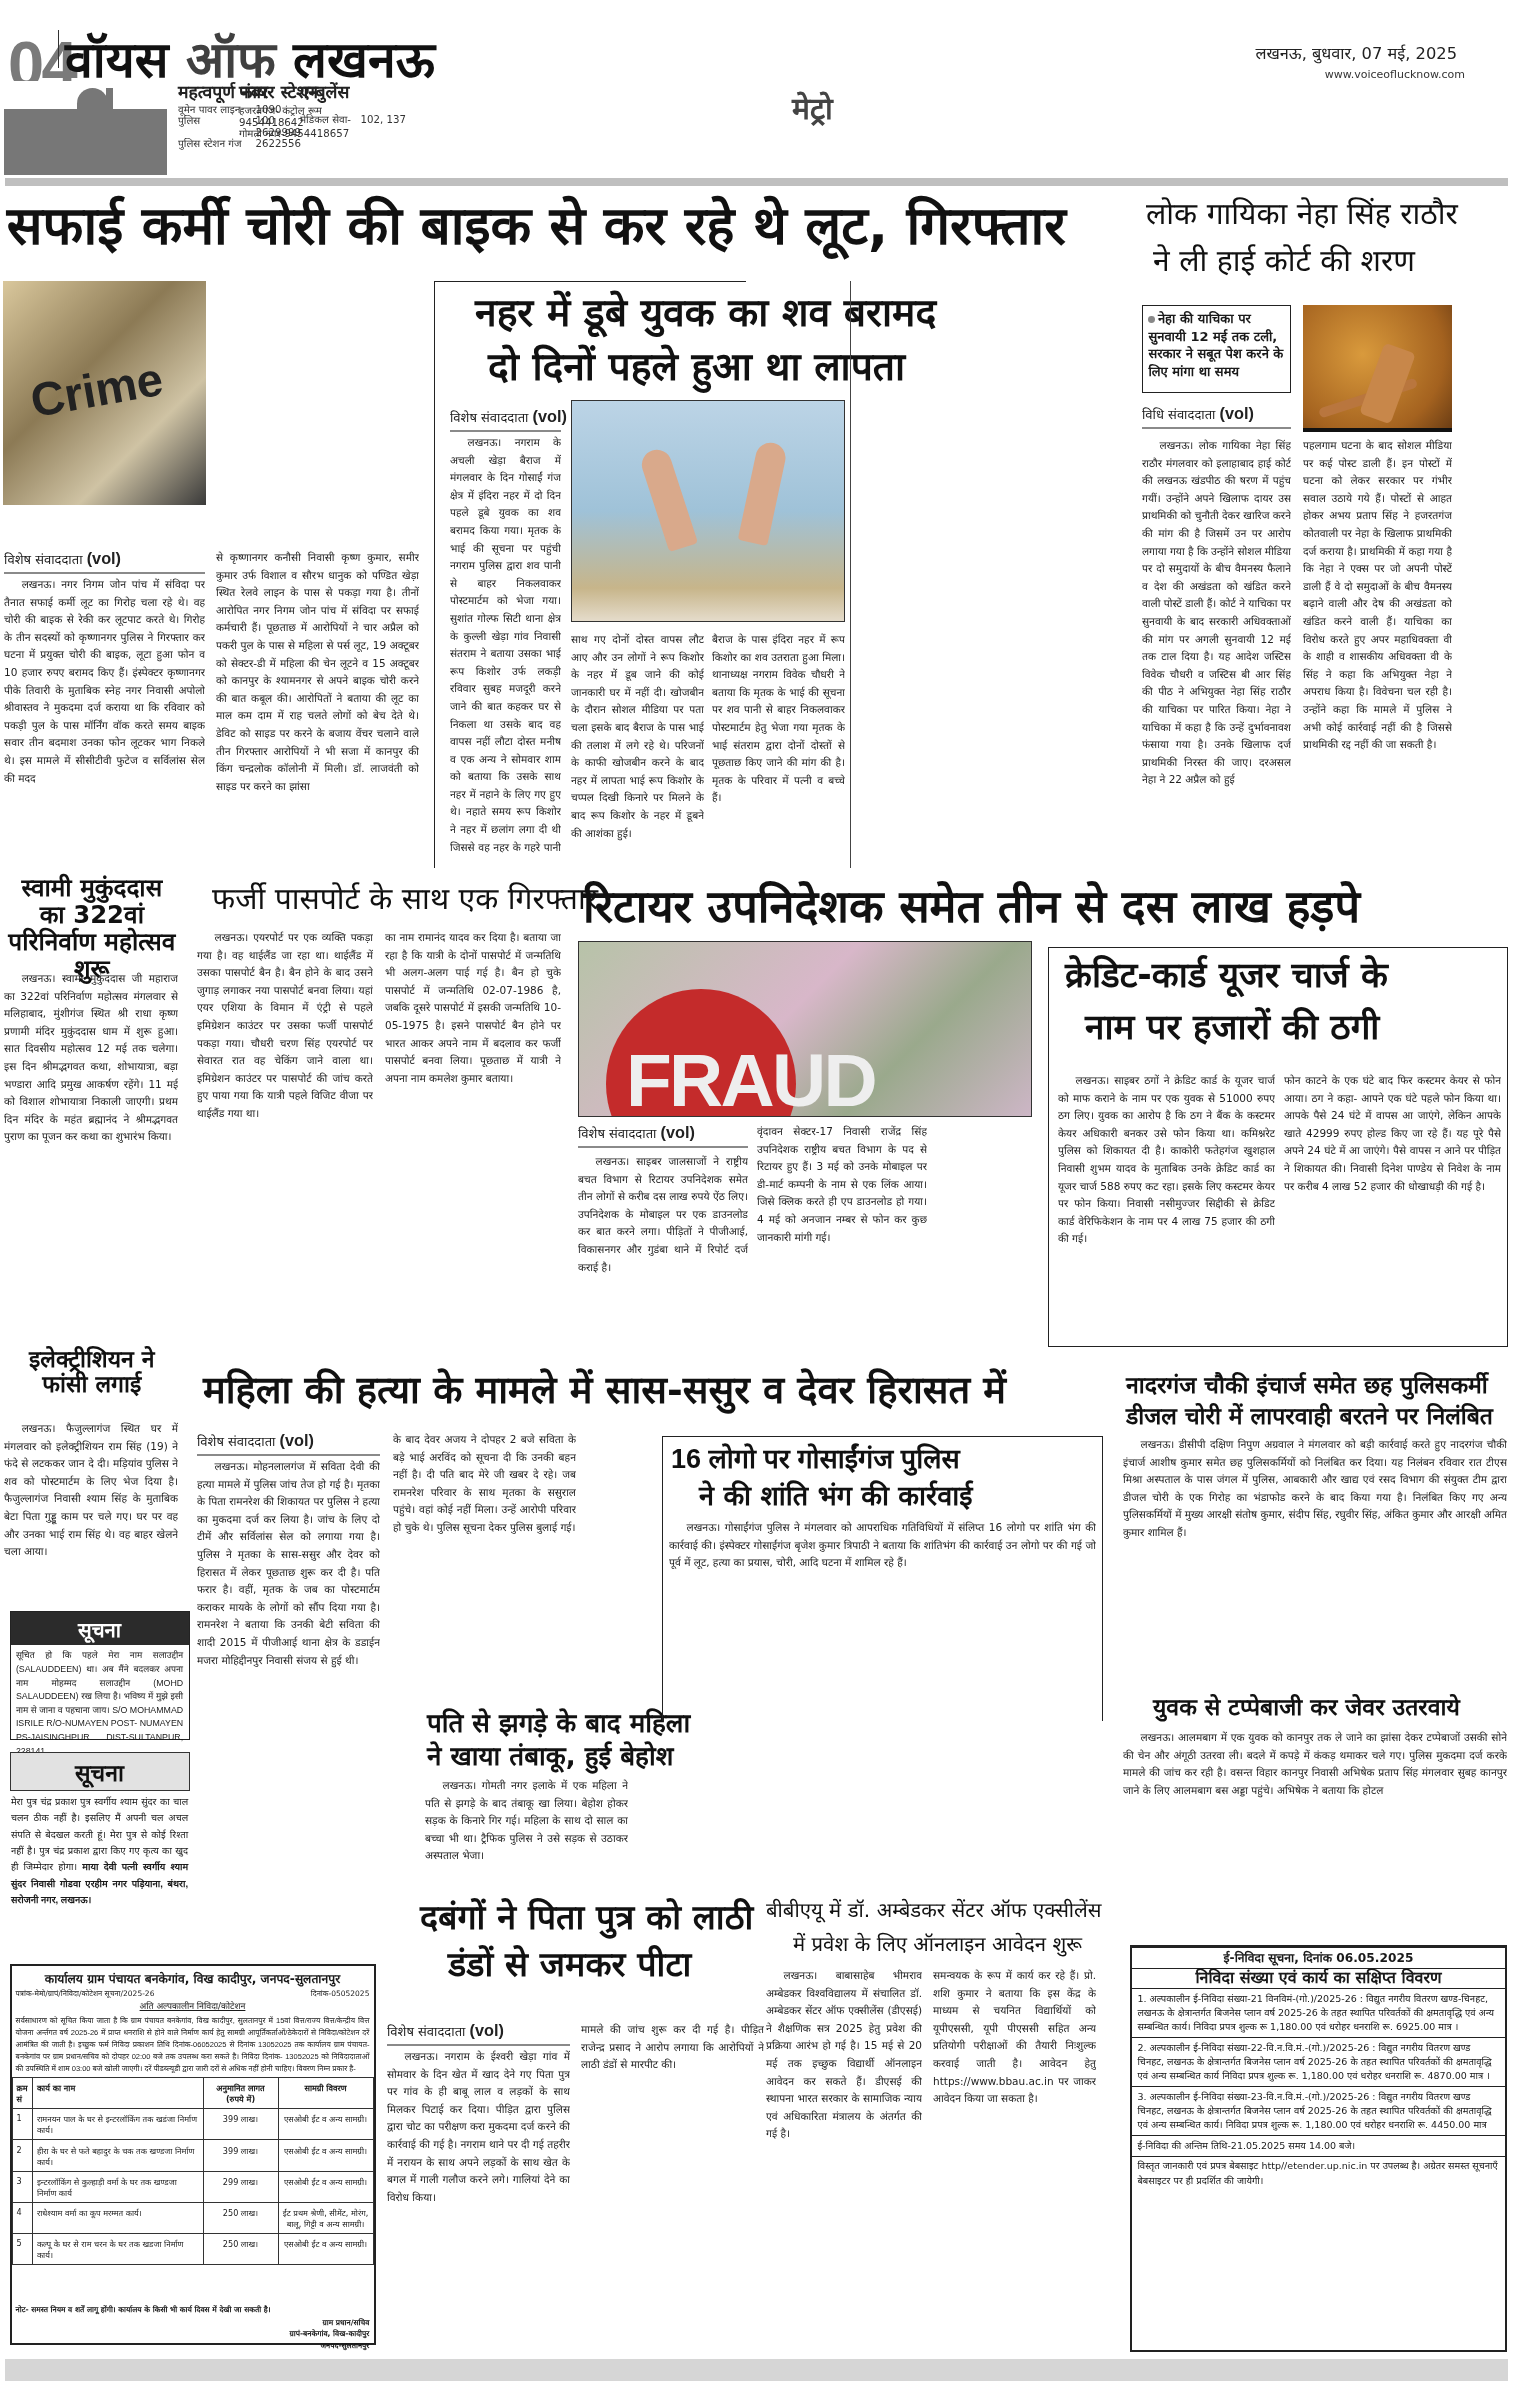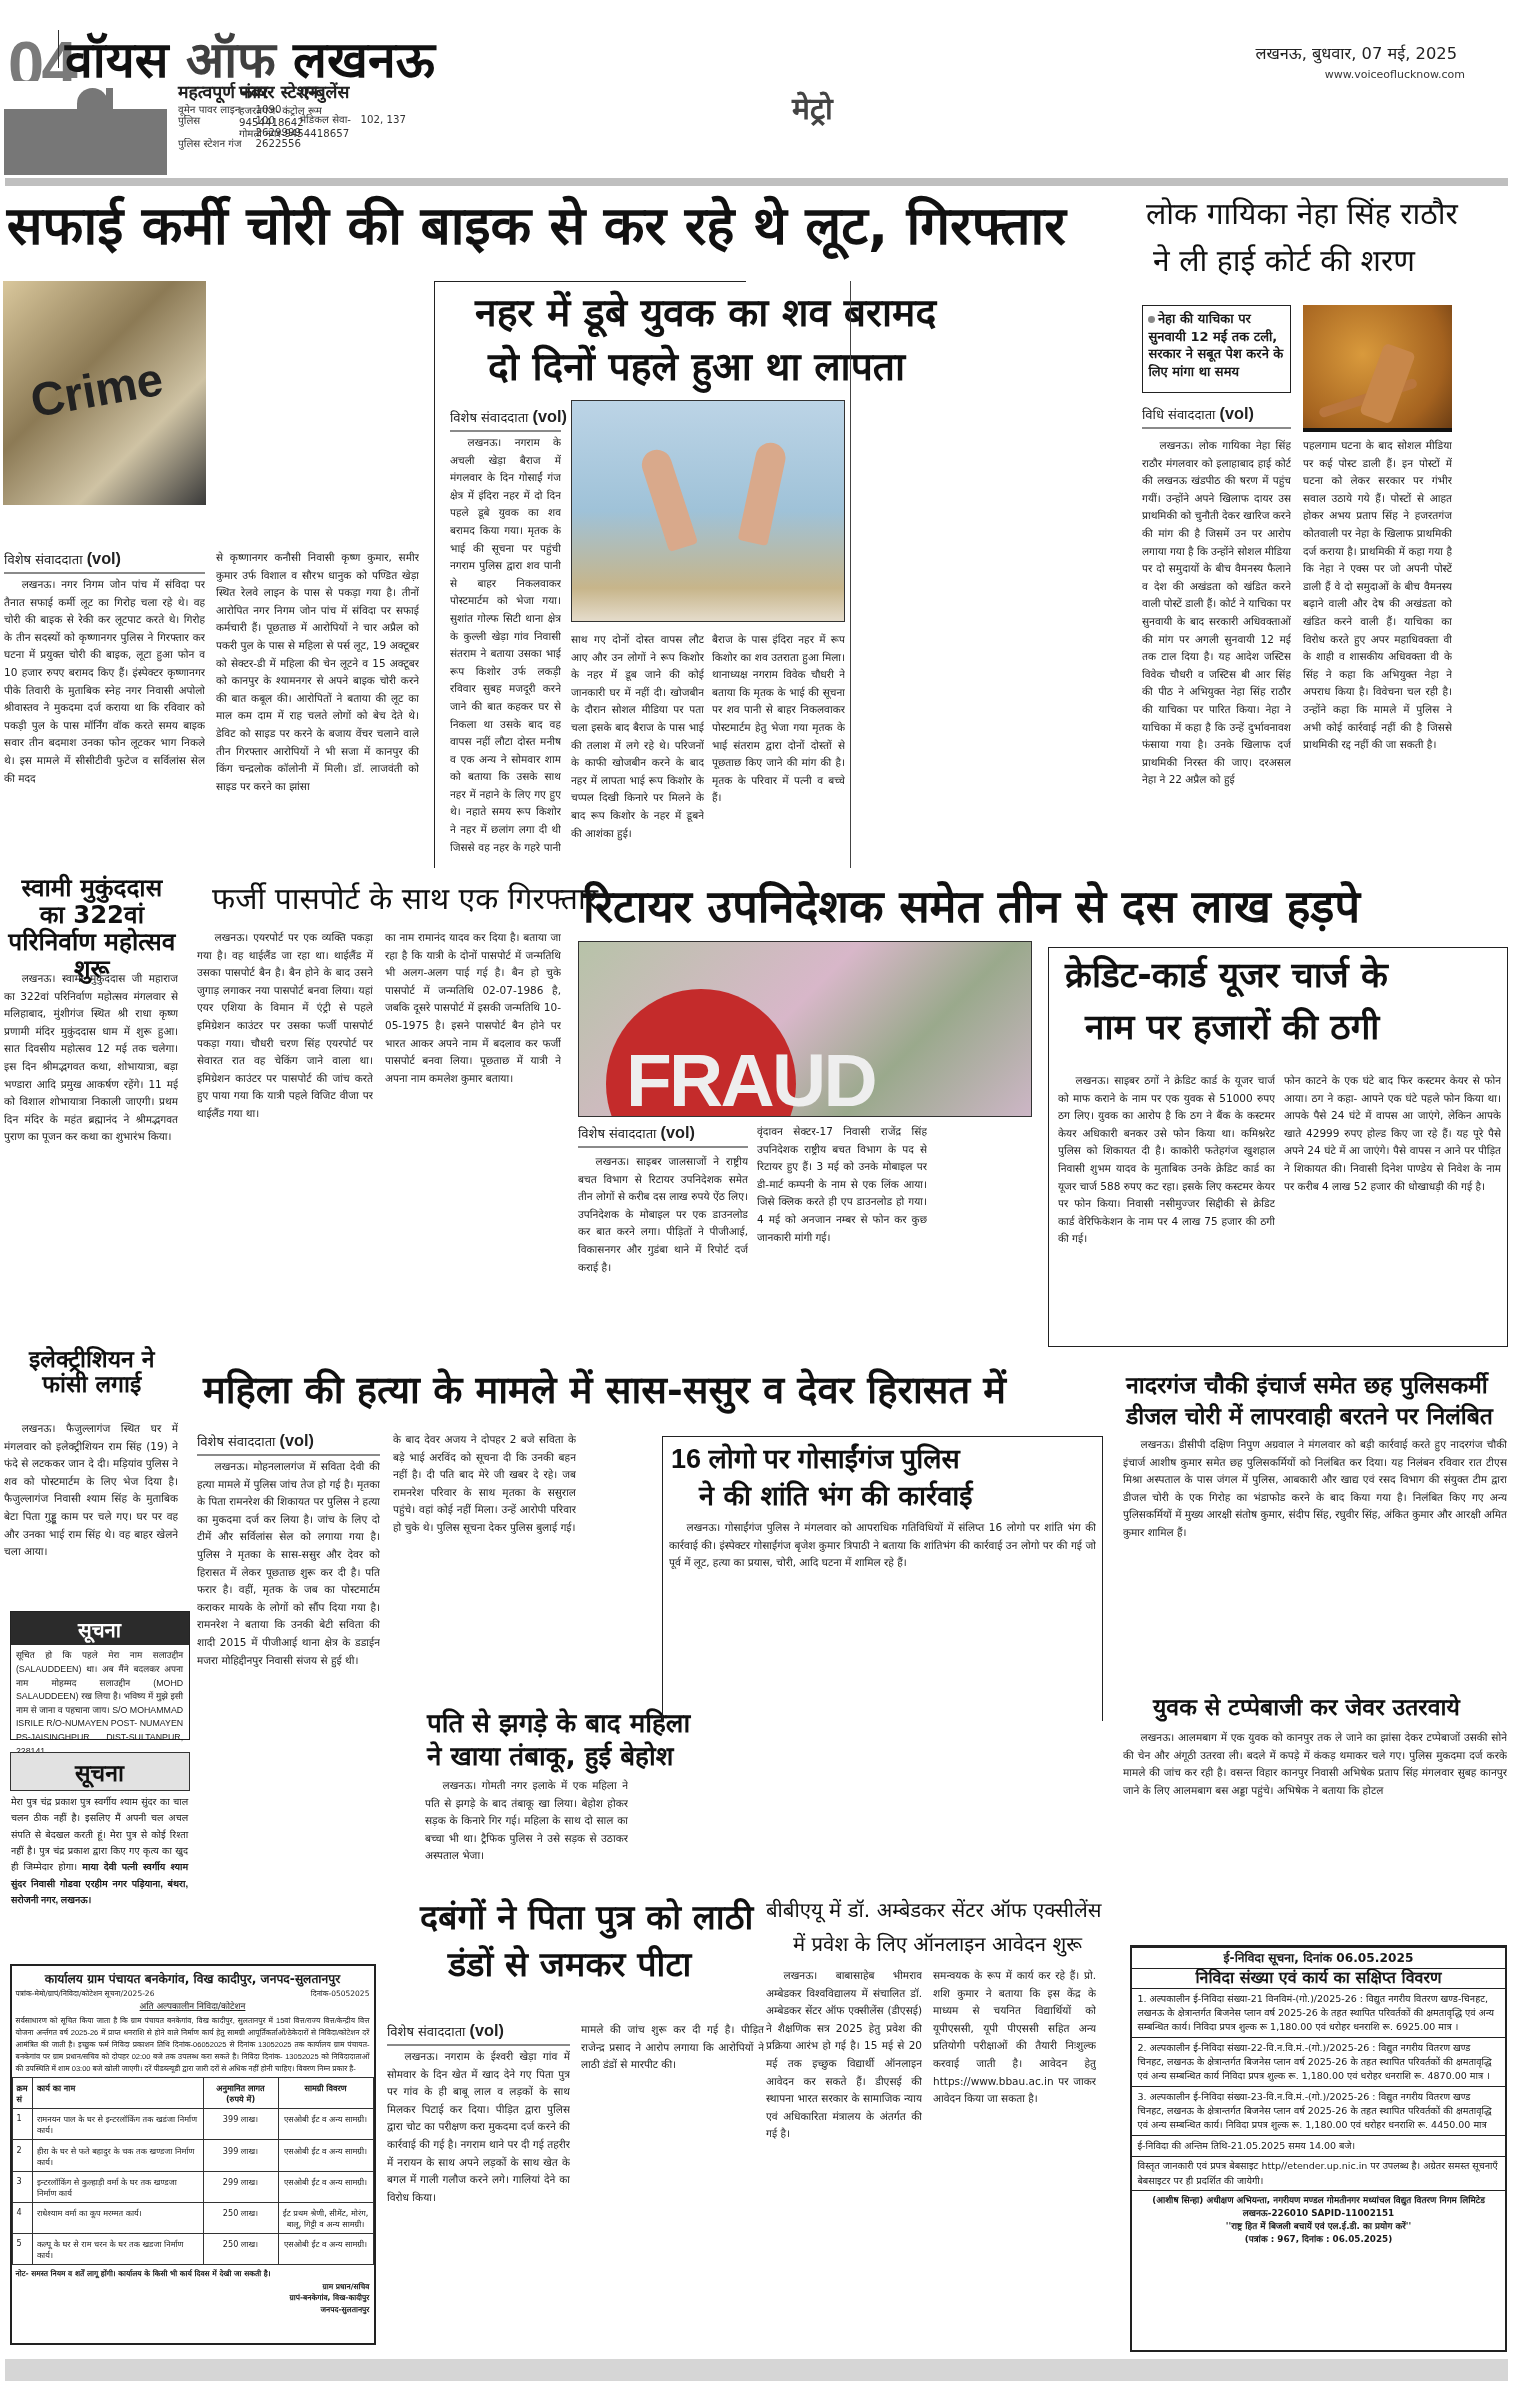--- a/index.html
+++ b/index.html
@@ -280,21 +280,21 @@
           <td class="tcenter">ईंट प्रथम श्रेणी, सीमेंट, मोरंग, बालू, गिट्टी व अन्य सामग्री।</td>
         </tr>
       <tr>
           <td>5</td>
           <td>कल्पू के घर से राम चरन के घर तक खडजा निर्माण कार्य।</td>
           <td class="tcenter">250 लाख।</td>
           <td class="tcenter">एसओबी ईंट व अन्य सामग्री।</td>
         </tr>
     </tbody>
   </table>
-  <div style="font-size:7.5px;font-weight:bold;padding:2.7px 4.1px;">नोट- समस्त नियम व शर्तें लागू होंगी। कार्यालय के किसी भी कार्य दिवस में देखी जा सकती है।</div>
+  <div style="font-size:7.5px;font-weight:bold;padding:2.7px 4.1px;margin-top:36px;">नोट- समस्त नियम व शर्तें लागू होंगी। कार्यालय के किसी भी कार्य दिवस में देखी जा सकती है।</div>
   <div style="text-align:right;font-size:7.5px;font-weight:bold;padding:0 4.1px;line-height:11.5px;">
     <div>ग्राम प्रधान/सचिव</div>
     <div>ग्रापं-बनकेगांव, विख-कादीपुर</div>
     <div>जनपद-सुलतानपुर</div>
   </div>
 </div>
 
 <div class="abs headline" style="left:420px;top:1899px;font-size:34px;">दबंगों ने पिता पुत्र को लाठी</div>
 <div class="abs headline" style="left:448px;top:1946px;font-size:34px;">डंडों से जमकर पीटा</div>
 <div class="abs byline" style="left:387px;top:2021px;width:183px;"><span>विशेष संवाददाता</span> <b>(vol)</b></div>
@@ -315,21 +315,16 @@
   </div>
 
 <div class="abs box" style="left:1130px;top:1945px;width:377px;height:407px;border-width:2px;">
   <div class="mvvn-row" style="text-align:center;font-size:12.2px;font-weight:bold;">ई-निविदा सूचना, दिनांक 06.05.2025</div>
   <div class="mvvn-row" style="text-align:center;font-size:16px;font-weight:bold;">निविदा संख्या एवं कार्य का सक्षिप्त विवरण</div>
   <div class="mvvn-row">1. अल्पकालीन ई-निविदा संख्या-21 विनविमं-(गो.)/2025-26 : विद्युत नगरीय वितरण खण्ड-चिनहट, लखनऊ के क्षेत्रान्तर्गत बिजनेस प्लान वर्ष 2025-26 के तहत स्थापित परिवर्तकों की क्षमतावृद्धि एवं अन्य सम्बन्धित कार्य। निविदा प्रपत्र शुल्क रू 1,180.00 एवं धरोहर धनराशि रू. 6925.00 मात्र ।</div>
   <div class="mvvn-row">2. अल्पकालीन ई-निविदा संख्या-22-वि.न.वि.मं.-(गो.)/2025-26 : विद्युत नगरीय वितरण खण्ड चिनहट, लखनऊ के क्षेत्रान्तर्गत बिजनेस प्लान वर्ष 2025-26 के तहत स्थापित परिवर्तकों की क्षमतावृद्धि एवं अन्य सम्बन्धित कार्य निविदा प्रपत्र शुल्क रू. 1,180.00 एवं धरोहर धनराशि रू. 4870.00 मात्र ।</div>
   <div class="mvvn-row">3. अल्पकालीन ई-निविदा संख्या-23-वि.न.वि.मं.-(गो.)/2025-26 : विद्युत नगरीय वितरण खण्ड चिनहट, लखनऊ के क्षेत्रान्तर्गत बिजनेस प्लान वर्ष 2025-26 के तहत स्थापित परिवर्तकों की क्षमतावृद्धि एवं अन्य सम्बन्धित कार्य। निविदा प्रपत्र शुल्क रू. 1,180.00 एवं धरोहर धनराशि रू. 4450.00 मात्र</div>
   <div class="mvvn-row">ई-निविदा की अन्तिम तिथि-21.05.2025 समय 14.00 बजे।</div>
   <div class="mvvn-row">विस्तृत जानकारी एवं प्रपत्र बेबसाइट http//etender.up.nic.in पर उपलब्ध है। अग्रेतर समस्त सूचनाएँ बेबसाइटर पर ही प्रदर्शित की जायेगी।</div>
-  <div class="mvvn-row" style="text-align:center;font-weight:bold;font-size:8.8px;line-height:13px;">
-    <div>(आशीष सिन्हा) अधीक्षण अभियन्ता, नगरीयण मण्डल गोमतीनगर मध्यांचल विद्युत वितरण निगम लिमिटेड लखनऊ-226010 SAPID-11002151</div>
-    <div>''राष्ट्र हित में बिजली बचायें एवं एल.ई.डी. का प्रयोग करें''</div>
-    <div>(पत्रांक : 967, दिनांक : 06.05.2025)</div>
-  </div>
 </div>
 
 <div class="abs bottom-bar"></div>
 
 
 </body></html>

